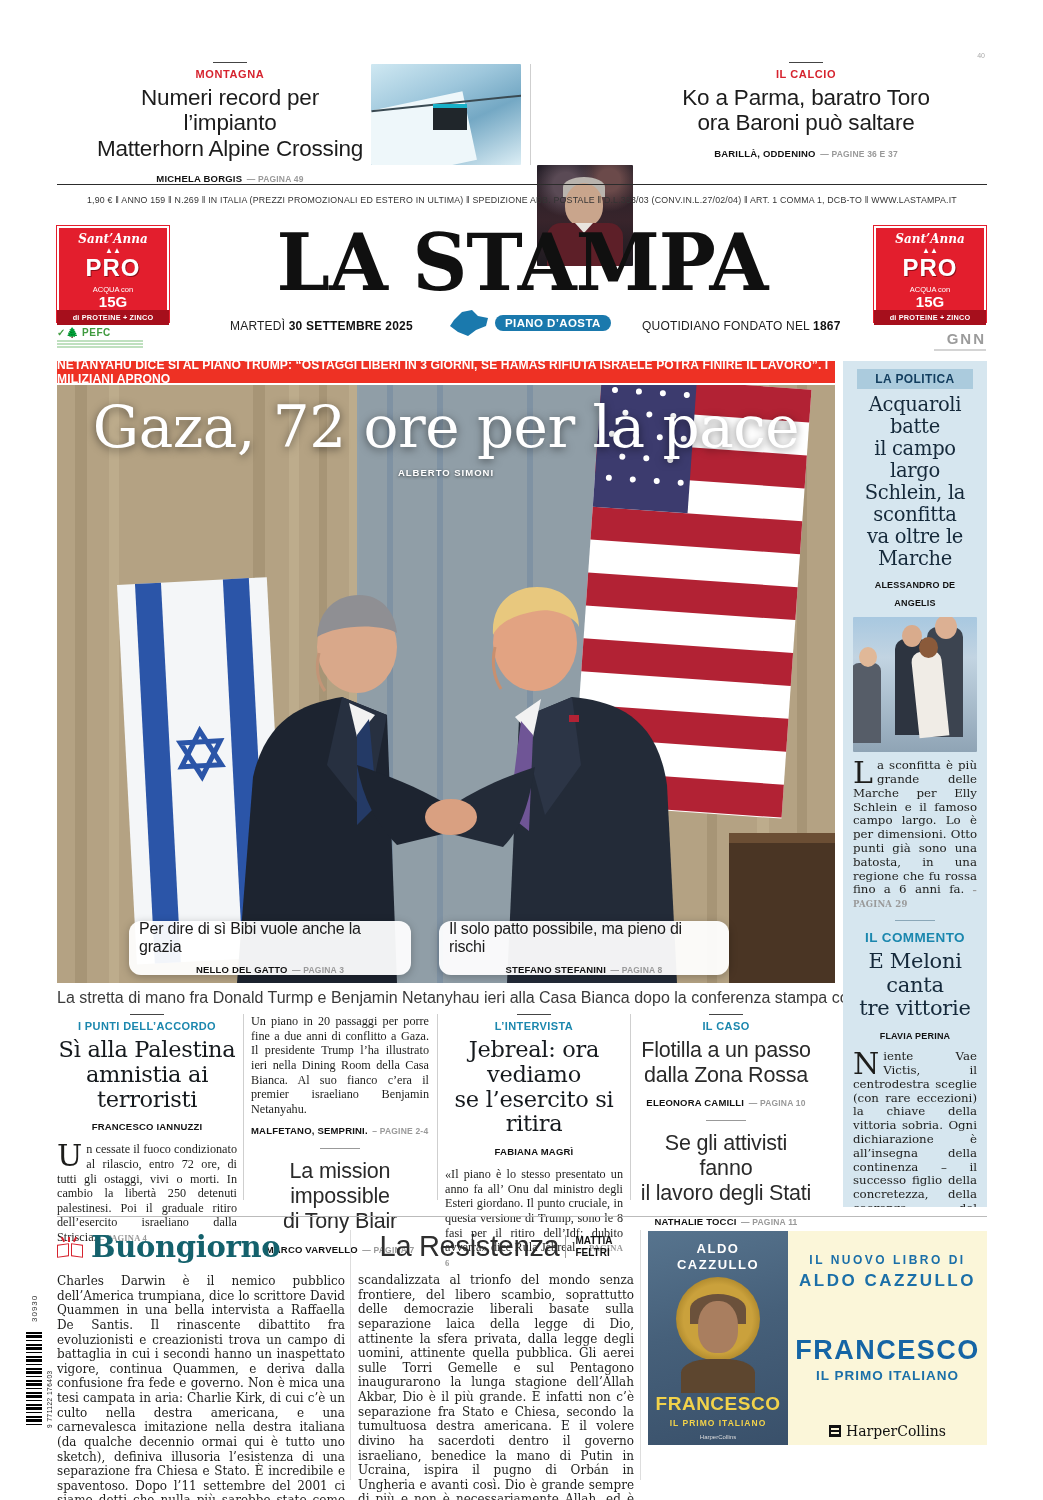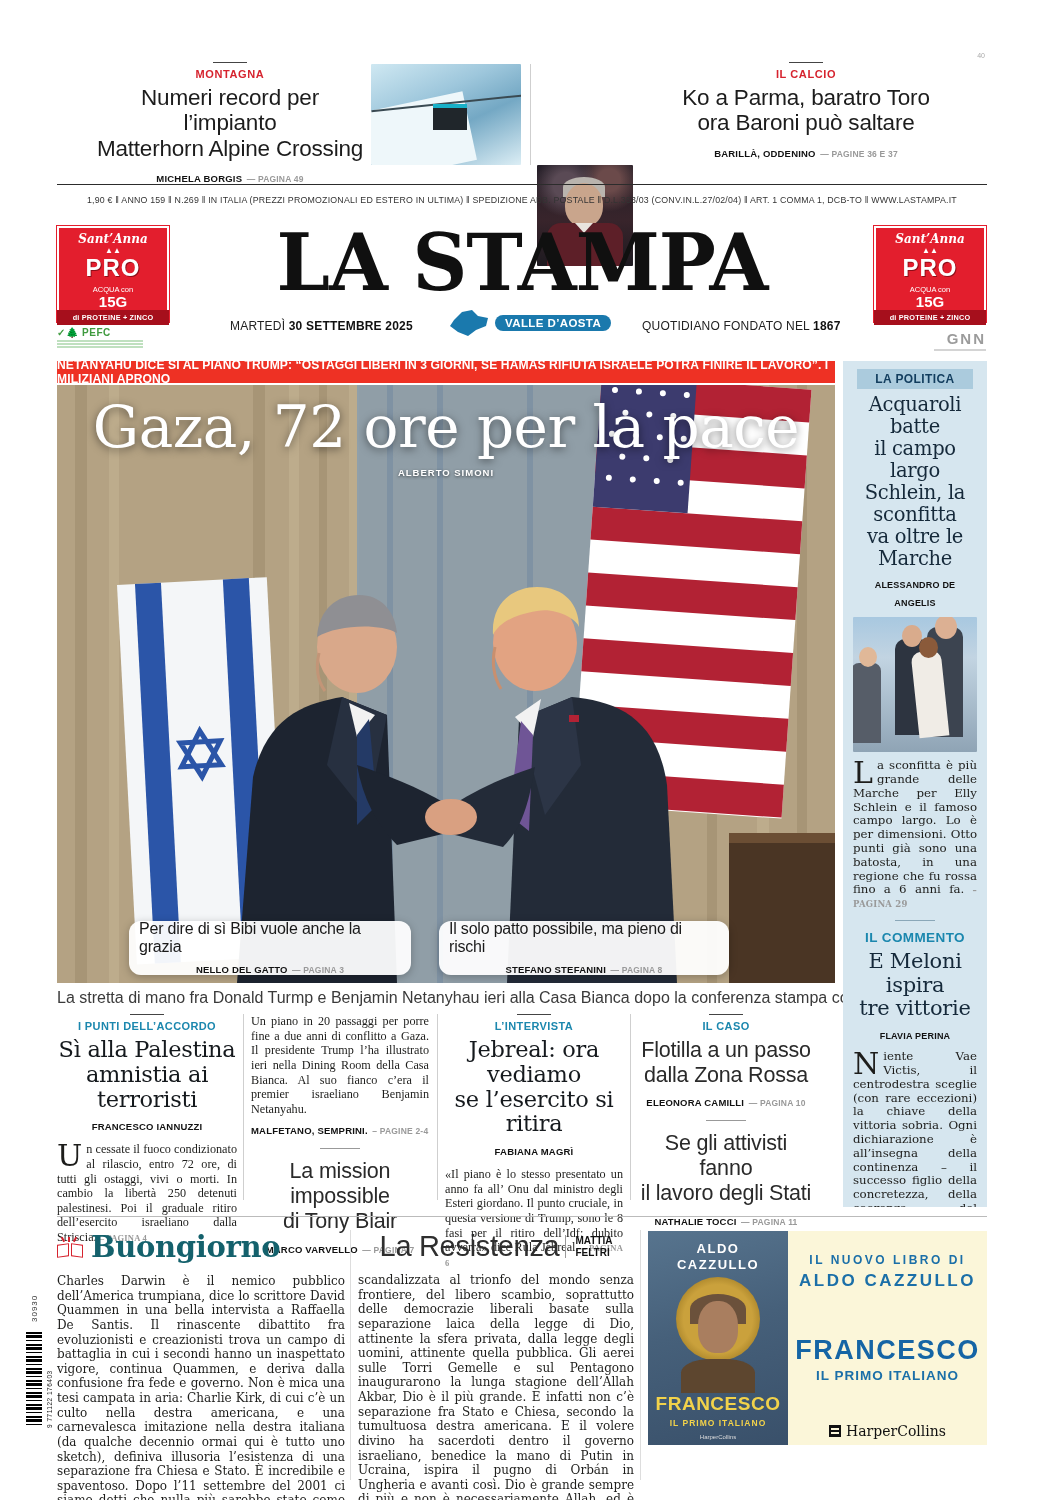--- a/index.html
+++ b/index.html
@@ -204,21 +204,21 @@
     <div class="masthead-title">LA STAMPA</div>
   </div>
 
   <div class="abs" style="left:230px; top:316px;">
     <span class="date-row"><span>MARTEDÌ</span> <b>30 SETTEMBRE 2025</b></span>
   </div>
   <div class="abs edition-badge" style="left:448px; top:306px;">
     <svg width="42" height="34" viewBox="0 0 42 34">
       <path d="M6 14 L14 6 L24 4 L30 10 L40 12 L38 20 L28 24 L20 30 L10 26 L2 20 Z" fill="#1a79ad"></path>
     </svg>
-    <span class="badge-pill">VALLE D’AOSTA</span>
+    <span class="badge-pill">PIANO D’AOSTA</span>
   </div>
   <div class="abs" style="left:642px; top:316px;">
     <span class="date-row"><span>QUOTIDIANO FONDATO NEL</span> <b>1867</b></span>
   </div>
 
   <div class="abs pefc" style="left:57px; top:327px; width:86px;">
     <span class="logo">✓🌲 </span><span class="logo">PEFC</span>
     <div class="bars">
         <i></i>
         <i></i>
@@ -369,21 +369,21 @@
       <div class="p1"></div>
         <div class="p1h"></div>
       <div class="p2"></div>
         <div class="p2h"></div>
     </div>
     <p class="sb-body dropcap"><span>La sconfitta è più grande delle Marche per Elly Schlein e il famoso campo largo. Lo è per dimensioni. Otto punti già sono una batosta, in una regione che fu rossa fino a 6 anni fa.</span> <span class="pref">– PAGINA 29</span></p>
 
     <div class="sb-div"></div>
 
     <div class="sb-kicker">IL COMMENTO</div>
-    <div class="sb-head sb-head2 preline">E Meloni ispira
+    <div class="sb-head sb-head2 preline">E Meloni canta
 tre vittorie</div>
     <div class="sb-by"><span class="byname">FLAVIA PERINA</span></div>
     <p class="sb-body dropcap" style="margin-top:7px;"><span>Niente Vae Victis, il centrodestra sceglie (con rare eccezioni) la chiave della vittoria sobria. Ogni dichiarazione è all’insegna della continenza – il successo figlio della concretezza, della coerenza, del buongoverno – anche se il divario di otto punti tra Acquaroli e Ricci consentirebbe fuochi d’artificio. Il secondo mandato conquistato da FdI, visto dal mondo meloniano, è la garanzia di superare indenne l’intera tornata delle Regionali.</span> </p>
 
   </div>
 
   <div class="abs" style="left:57px; top:1014px; width:180px;">
     <div class="rule-sm"></div>
     <div class="col-kicker">I PUNTI DELL’ACCORDO</div>
     <div class="col-head-serif preline">Sì alla Palestina

